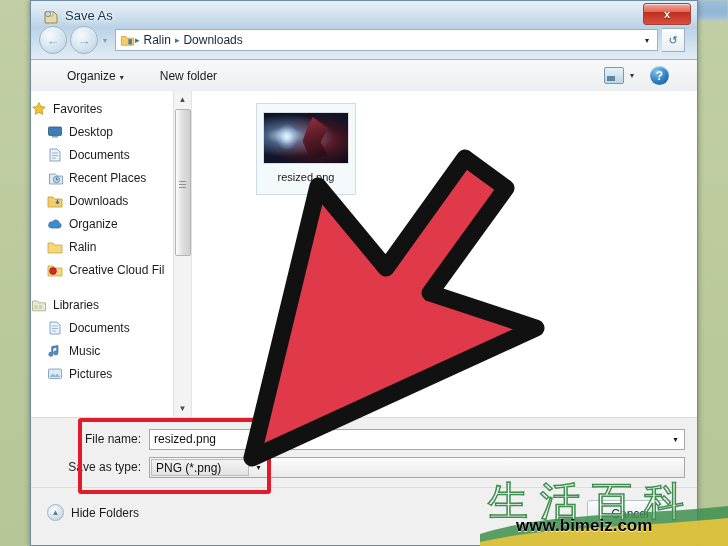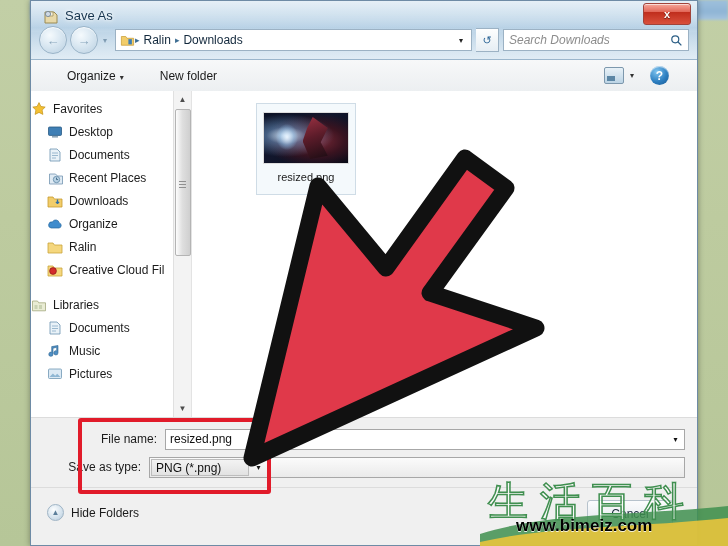--- a/index.html
+++ b/index.html
@@ -185,21 +185,21 @@
     border-radius:50%;
   }
   .tile-label{font-size:11px;color:#1b1b1b;margin-top:7px;}
 
   
   #fields{
     position:absolute;left:0;top:416px;right:0;height:70px;
     background:#f0f0f0;border-top:1px solid #dcdcdc;
   }
   .field-row{position:absolute;left:0;right:0;height:22px;display:flex;align-items:center;}
-  #row-name{top:10px;padding-left:16px;}
+  #row-name{top:10px;}
   #row-type{top:38px;}
   .field-label{
     width:118px;text-align:right;padding-right:8px;box-sizing:border-box;
     font-size:12px;color:#1b1b1b;
   }
   .combo{
     flex:1;margin-right:12px;height:21px;display:flex;align-items:center;
     border:1px solid #a7a7a7;box-sizing:border-box;cursor:text;
   }
   #combo-name{background:#fff;}
@@ -292,27 +292,20 @@
         </svg>
         <span class="crumb-sep">▸</span>
         <span class="crumb">Ralin</span>
         <span class="crumb-sep">▸</span>
         <span class="crumb">Downloads</span>
         <span id="addr-drop">▾</span>
       </div>
 
       <div id="refresh-btn">↺</div>
 
-      <div id="searchbox">
-        <span id="search-ph">Search Downloads</span>
-        <svg width="13" height="13" viewBox="0 0 16 16">
-          <circle cx="6.5" cy="6.5" r="4.3" fill="none" stroke="#2d5f86" stroke-width="1.5"></circle>
-          <line x1="9.6" y1="9.6" x2="14" y2="14" stroke="#2d5f86" stroke-width="1.6"></line>
-        </svg>
-      </div>
     </div>
   </div>
 
   <div id="toolbar">
     <div class="tb-item">
       <span>Organize</span><span id="organize-caret">▾</span>
     </div>
     <div class="tb-item" style="margin-left:20px">New folder</div>
     <div id="tb-right">
       <div id="view-icon"></div>

